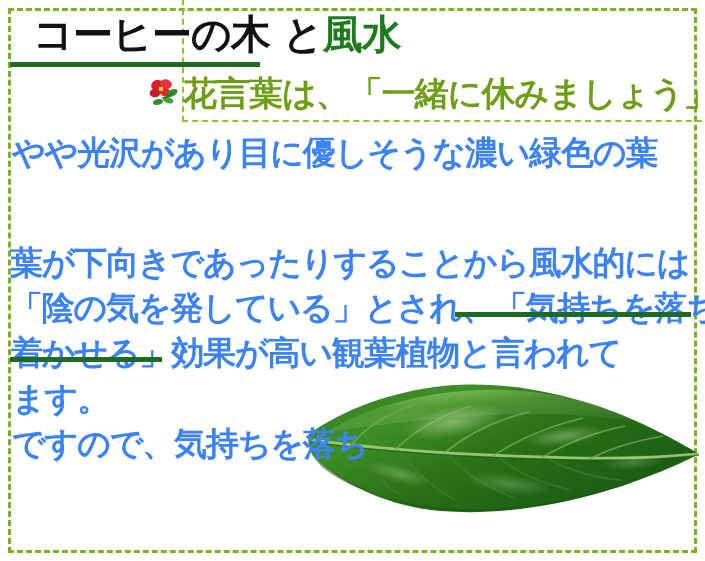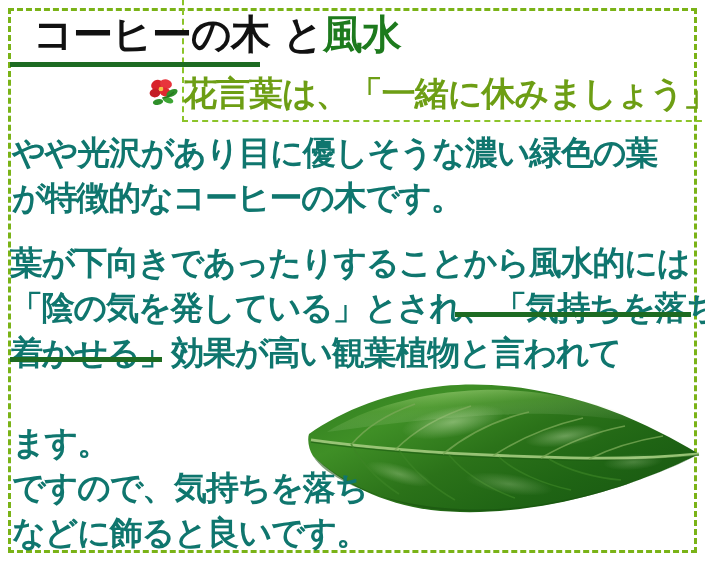--- a/index.html
+++ b/index.html
@@ -99,30 +99,30 @@
     display: inline-block;
     width: 34px;
     height: 30px;
     margin-right: 1px;
     flex: 0 0 auto;
   }
   .flower-icon svg { display: block; width: 100%; height: 100%; }
 
   .para {
     position: absolute;
-    color: #0f766e;
+    color: #3b82f6;
     font-weight: bold;
     font-size: 33px;
     letter-spacing: -1.2px;
     line-height: 45px;
     white-space: nowrap;
   }
   .p1 { left: 12px; top: 130px; }
   .p2 { left: 10px; top: 240px; }
-  .p3 { left: 12px; top: 376px; margin-top: 44px; }
+  .p3 { left: 12px; top: 376px; }
 
   .para .ln { display: block; }
 
   
   .ul-a {
     position: absolute;
     left: 455px;
     top: 312px;
     width: 236px;
     height: 5px;
@@ -235,32 +235,30 @@
             <ellipse cx="10" cy="24" rx="5.2" ry="2.8" fill="#2f8f2a" transform="rotate(-12 10 24)"></ellipse>
             <path d="M 14,20 C 18,20 22,18 26,14" stroke="#27741f" stroke-width="1.2" fill="none"></path>
           </g>
         </svg>
       </span>
       <span>花言葉は、「一緒に休みましょう」</span>
     </div>
 
     <div class="para p1">
       <span class="ln">やや光沢があり目に優しそうな濃い緑色の葉</span>
-      <span class="ln">が特徴的なコーヒーの木です。</span>
     </div>
 
     <div class="para p2">
       <span class="ln">葉が下向きであったりすることから風水的には</span>
       <span class="ln">「陰の気を発している」とされ、「気持ちを落ち</span>
       <span class="ln">着かせる」効果が高い観葉植物と言われて</span>
     </div>
 
     <div class="ul-a"></div>
     <div class="ul-b"></div>
 
     <div class="para p3">
       <span class="ln">ます。</span>
       <span class="ln">ですので、気持ちを落ち</span>
-      <span class="ln">などに飾ると良いです。</span>
     </div>
 
   </div>
 </div>
 
 </body></html>

